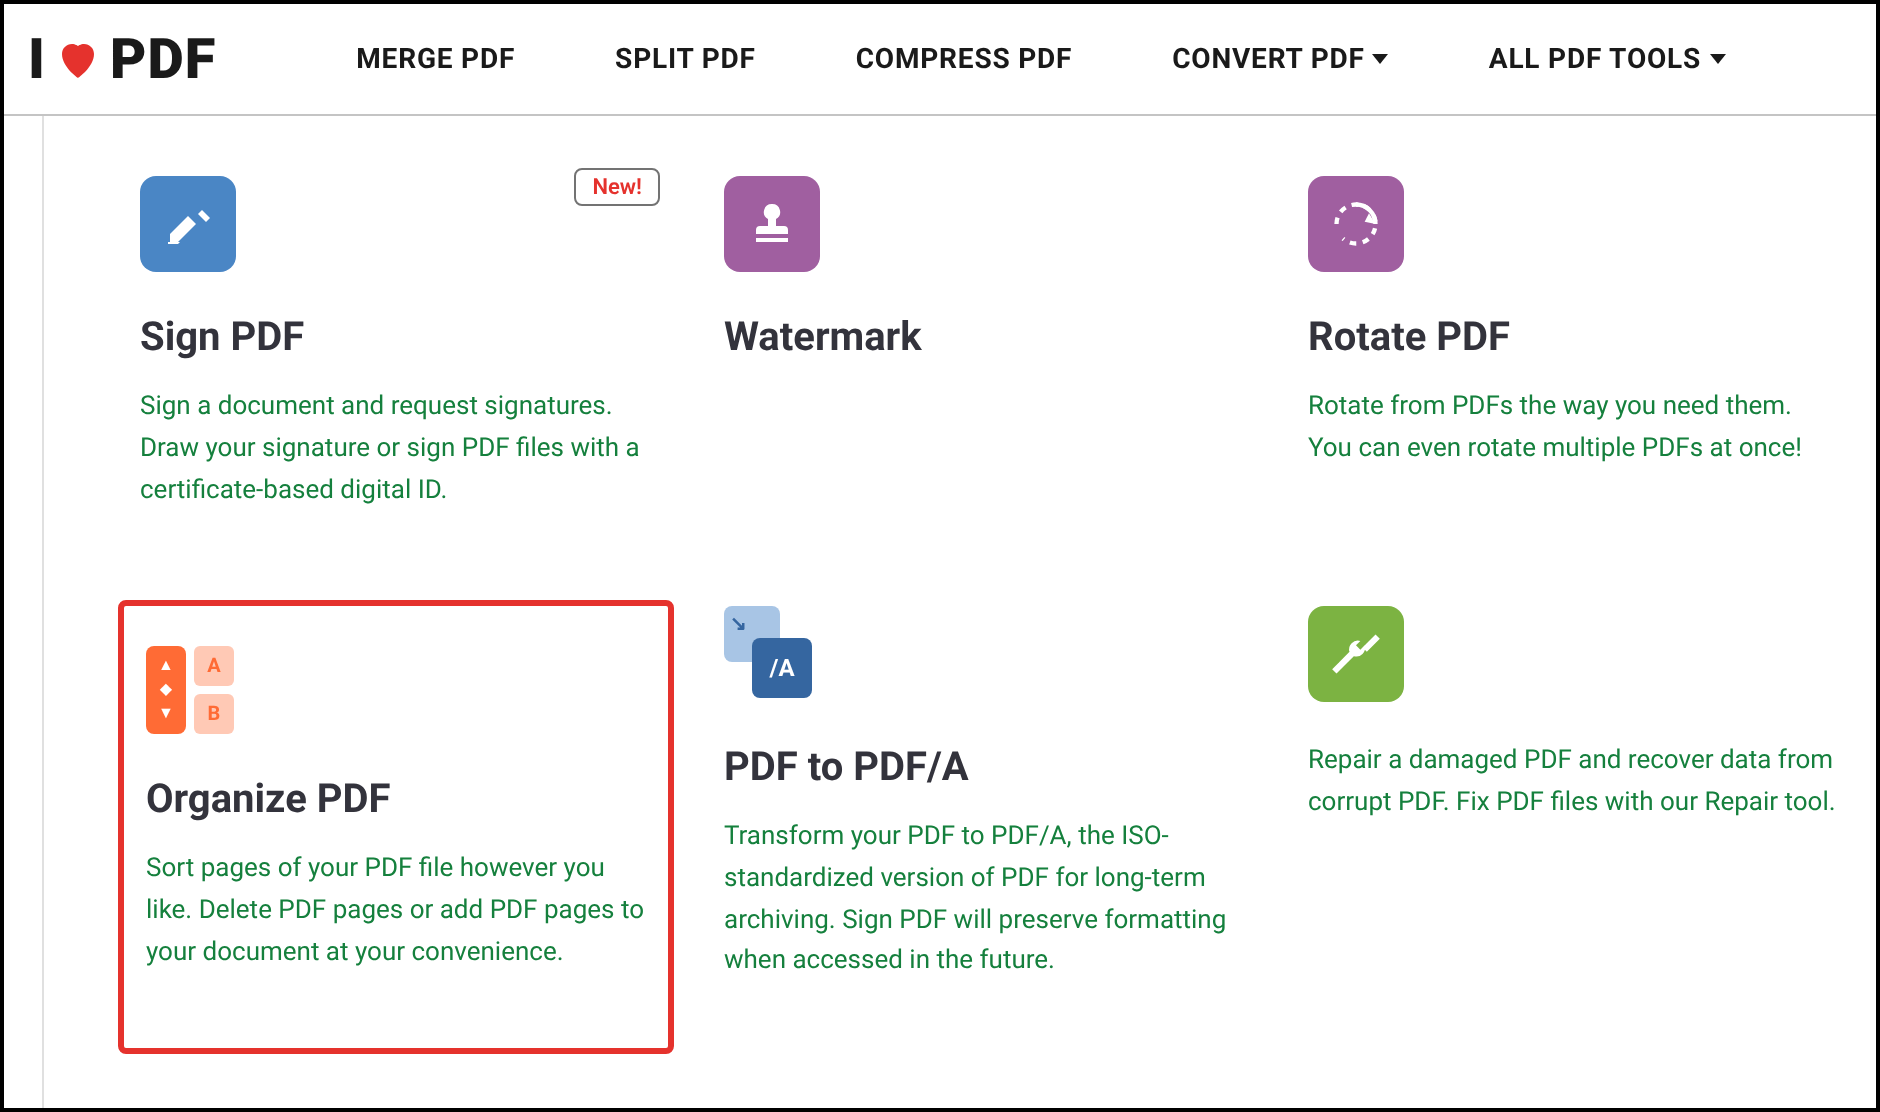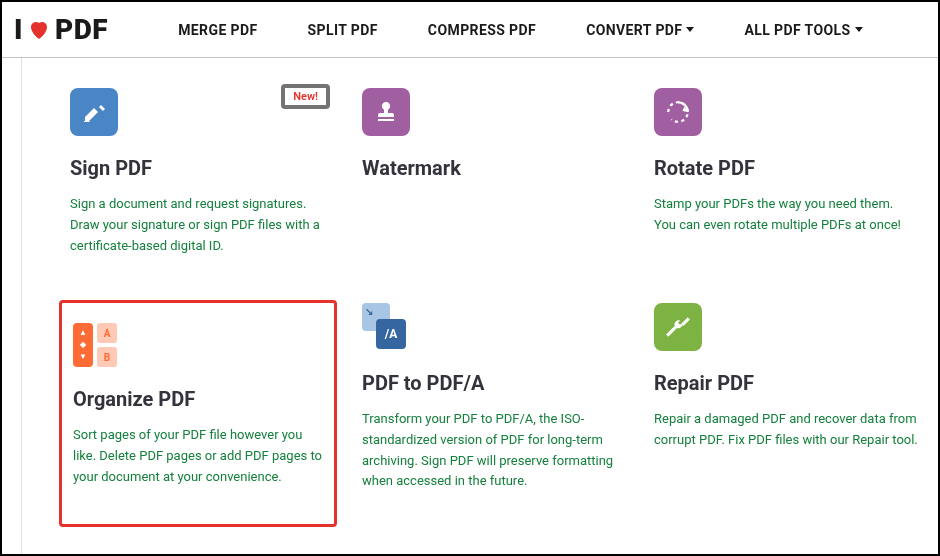--- a/index.html
+++ b/index.html
@@ -7,21 +7,21 @@
 .header{height:56px;border-bottom:1px solid #c4c4c4;display:flex;align-items:center;padding:0 12px;background:#fff}
 .logo{display:flex;align-items:center;font-weight:900;font-size:28px;letter-spacing:0.5px;color:#1a1a1a}
 .logo svg{width:28px;height:24px;margin:0 2px}
 .nav{display:flex;gap:50px;margin-left:70px}
 .nav-item{font-size:14px;font-weight:700;color:#1a1a1a;letter-spacing:0.4px;cursor:pointer;display:flex;align-items:center;gap:4px}
 .caret{width:0;height:0;border-left:4px solid transparent;border-right:4px solid transparent;border-top:5px solid #1a1a1a;display:inline-block}
 .content{display:flex;background:#f5f5f5;height:calc(100% - 56px);position:relative}
 .sidebar{width:20px;background:#fff;border-right:1px solid #e0e0e0}
 .grid{padding:30px 40px 30px 40px;display:grid;grid-template-columns:repeat(3,280px);gap:20px 12px;background:#fff;width:calc(100% - 20px)}
 .card{position:relative;padding:0 8px 10px 8px;cursor:pointer}
-.badge{position:absolute;top:-4px;right:12px;border:4px solid #737373;color:#e5322d;font-size:11px;font-weight:600;padding:2px 8px;border-radius:4px;background:#fff}
+.badge{position:absolute;top:-4px;right:12px;border:1px solid #737373;color:#e5322d;font-size:11px;font-weight:600;padding:2px 8px;border-radius:4px;background:#fff}
 .icon-box{width:48px;height:48px;border-radius:8px;display:flex;align-items:center;justify-content:center;margin-bottom:20px}
 .icon-blue{background:#4a86c5}
 .icon-purple{background:#a05fa0}
 .icon-green{background:#7cb342}
 .card-title{font-size:20px;font-weight:700;color:#33333c;margin-bottom:14px}
 .card-desc{font-size:13px;color:#15803d;line-height:1.6}
 .highlighted{border:3px solid #e5322d;border-radius:4px;margin:-3px 5px -3px -3px;padding:20px 11px 20px 11px}
 .organize-icon{display:flex;gap:4px;align-items:flex-start}
 .organize-col{width:20px;height:44px;background:#ff6b35;border-radius:4px;display:flex;flex-direction:column;align-items:center;justify-content:space-around;padding:4px 0}
 .organize-col .arr{color:#fff;font-size:8px;line-height:1}
@@ -83,21 +83,21 @@
 
     <div class="card">
       <div class="icon-box icon-purple">
         <svg width="26" height="26" viewBox="0 0 24 24" fill="none" stroke="#fff" stroke-width="2">
             <path d="M3 12a9 9 0 1 1 3 6.7" stroke-dasharray="3 3"></path>
             <path d="M12 3a9 9 0 0 1 9 9" stroke-dasharray="0"></path>
             <path d="M18 7l3 5-5-1" fill="#fff" stroke="none"></path>
           </svg>
       </div>
       <div class="card-title">Rotate PDF</div>
-      <div class="card-desc">Stamp your PDFs the way you need them. You can even rotate multiple PDFs at once!</div>
+      <div class="card-desc">Rotate from PDFs the way you need them. You can even rotate multiple PDFs at once!</div>
     </div>
 
     <div class="card highlighted">
       <div class="organize-icon" style="margin-bottom:20px">
         <div class="organize-col">
           <span class="arr">▲</span>
             <span class="arr">◆</span>
             <span class="arr">▼</span>
         </div>
         <div class="organize-pages">
@@ -117,18 +117,17 @@
       <div class="card-title">PDF to PDF/A</div>
       <div class="card-desc">Transform your PDF to PDF/A, the ISO-standardized version of PDF for long-term archiving. Sign PDF will preserve formatting when accessed in the future.</div>
     </div>
 
     <div class="card">
       <div class="icon-box icon-green">
         <svg width="26" height="26" viewBox="0 0 24 24" fill="#fff">
             <path d="M21 3l-6 6 2 2 6-6-2-2zM3 21l6-6-2-2-6 6 2 2zM14 6a4 4 0 0 0-5 5l-5 5 2 2 5-5a4 4 0 0 0 5-5l-2 2-2-2 2-2z"></path>
           </svg>
       </div>
-      <div class="card-title">Repair PDF</div>
       <div class="card-desc">Repair a damaged PDF and recover data from corrupt PDF. Fix PDF files with our Repair tool.</div>
     </div>
 
   </div>
 </div>
 
 </body></html>

